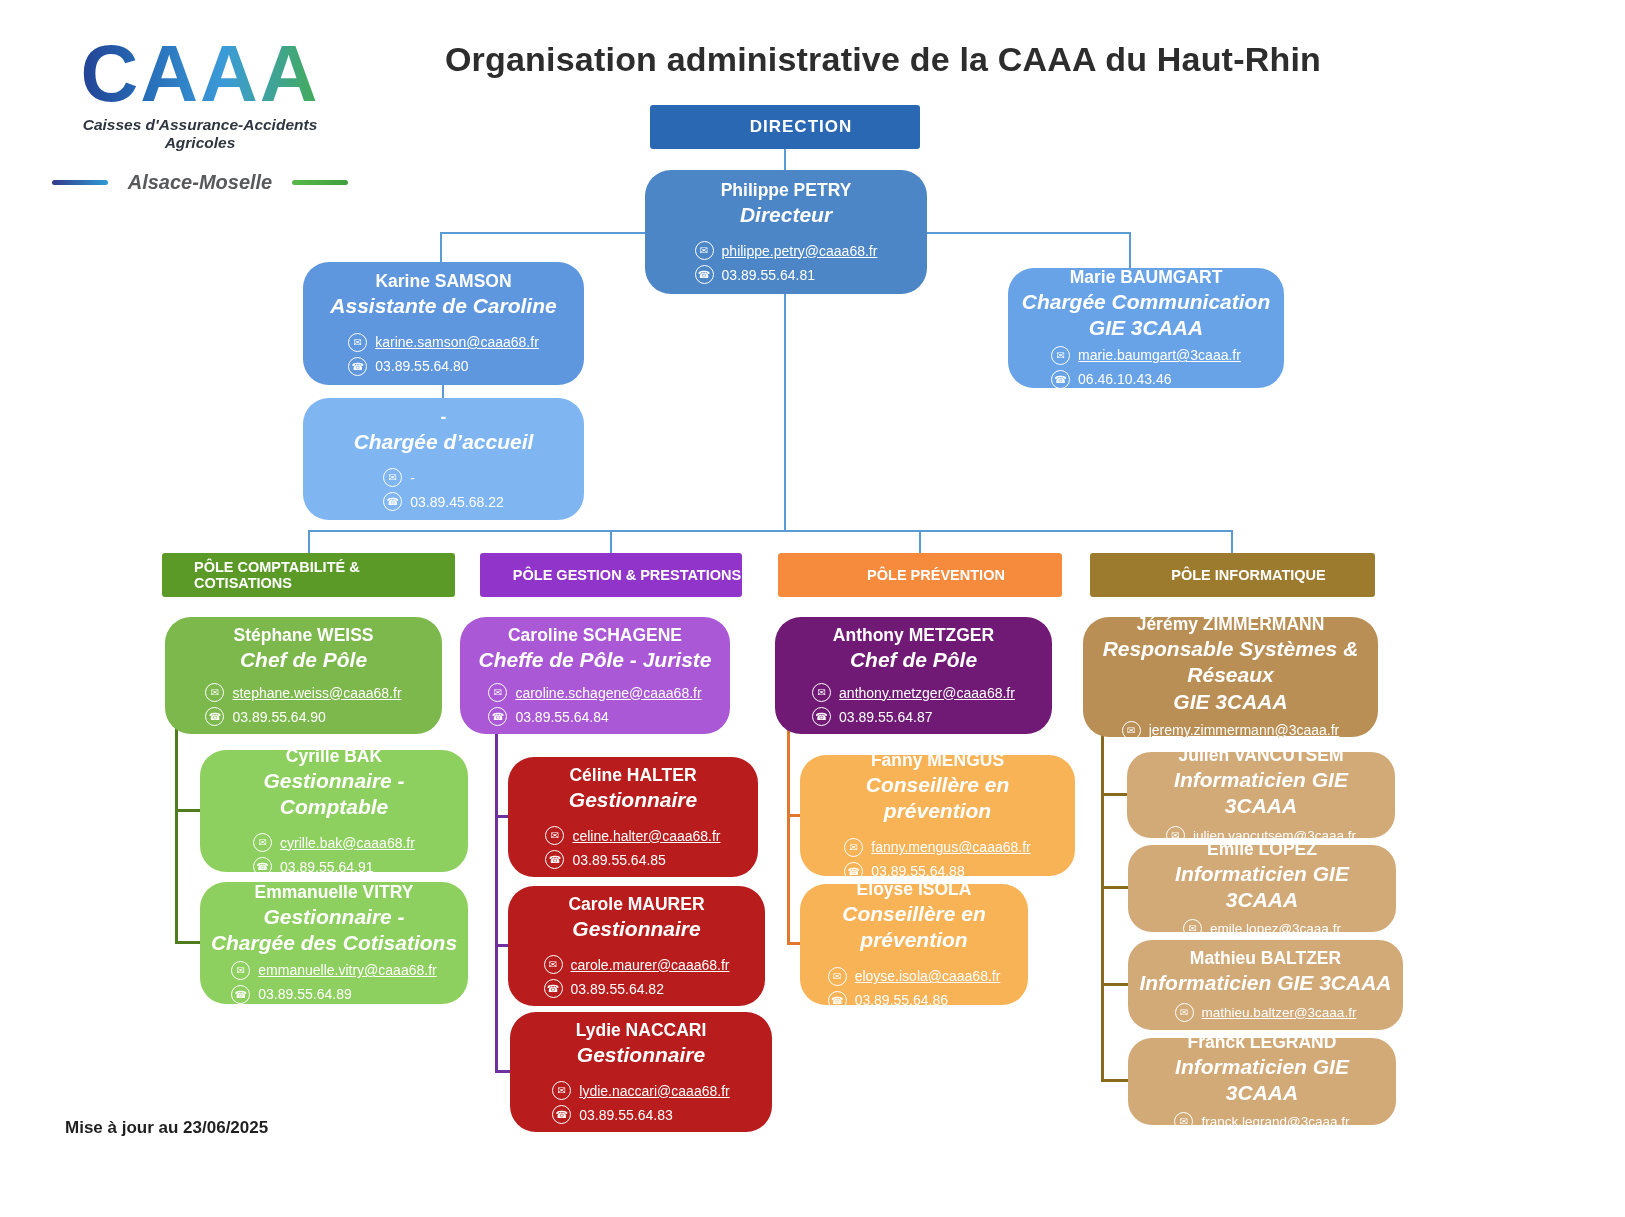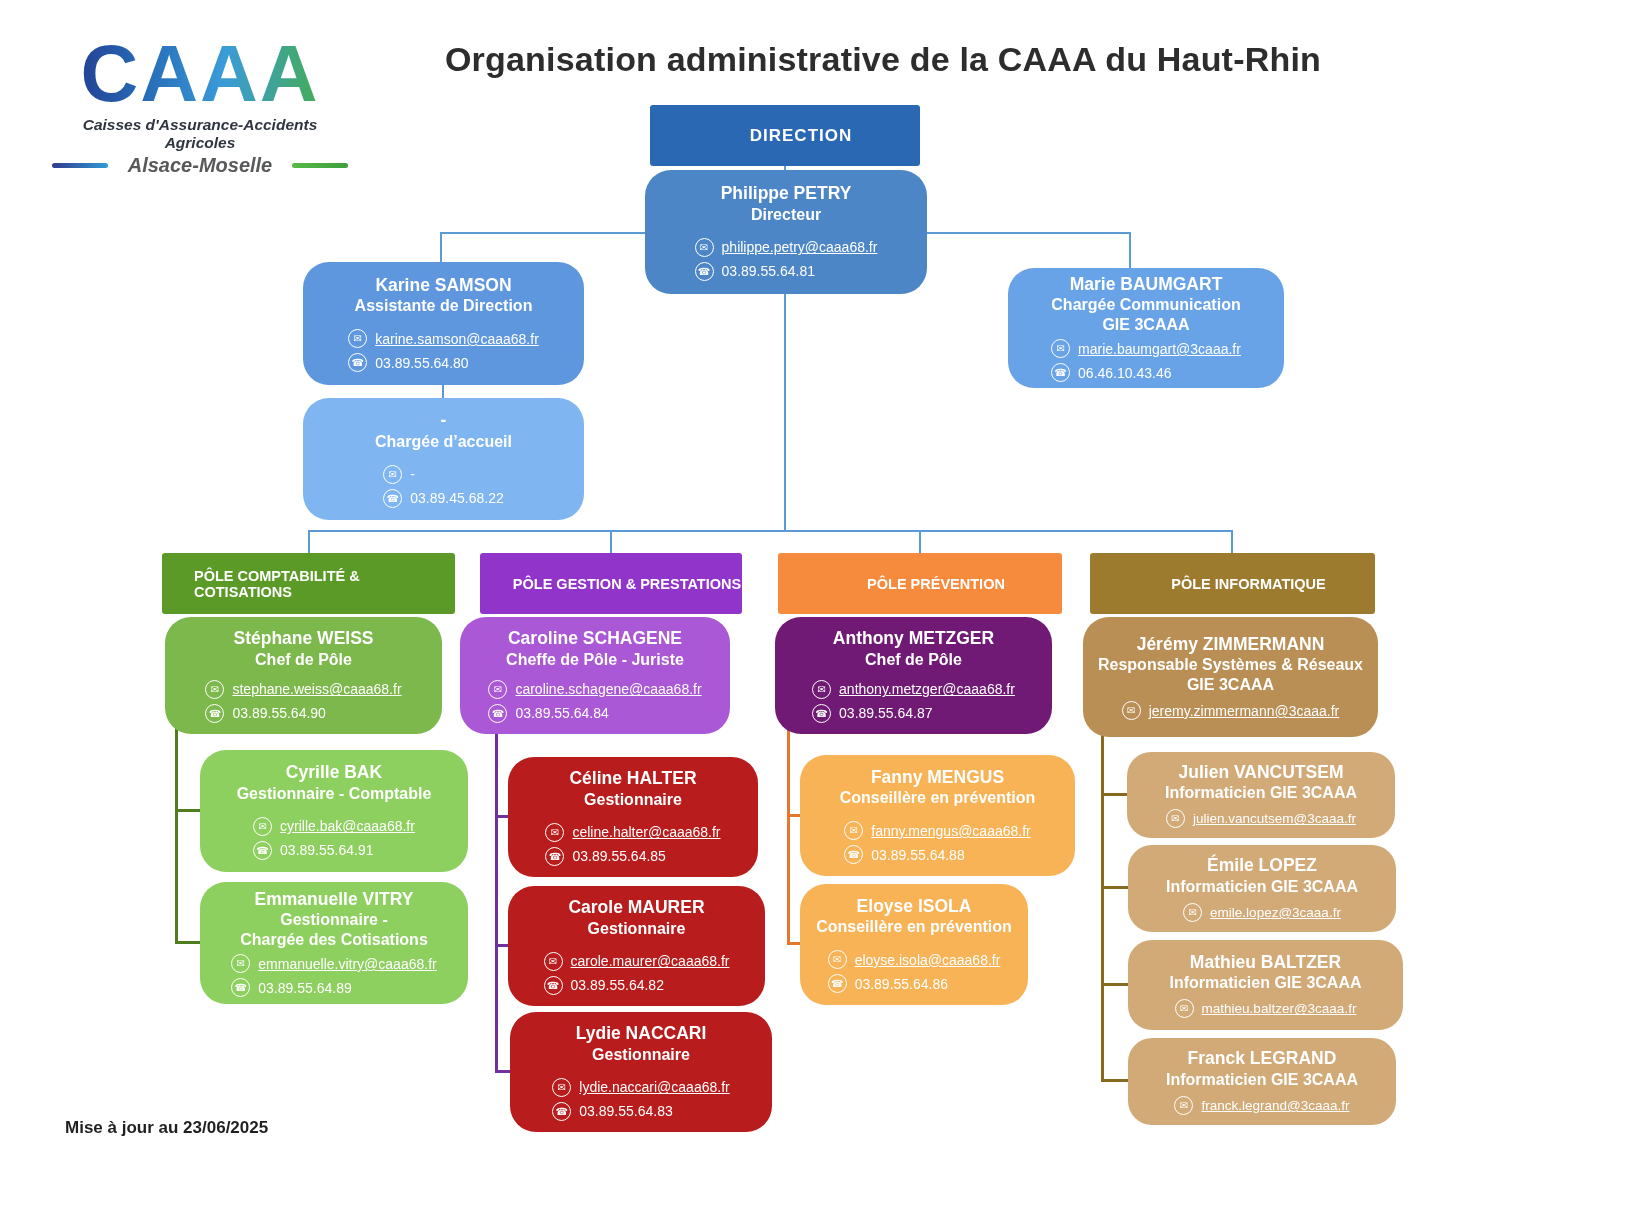--- a/index.html
+++ b/index.html
@@ -9,47 +9,47 @@
 
   
   .logo { position:absolute; left:50px; top:34px; width:300px; text-align:center; }
   .logo-acronym {
     font-size:80px; font-weight:bold; line-height:1.0; letter-spacing:2px;
     background:linear-gradient(90deg,#232e83 0%,#2569b5 30%,#3b9bd9 58%,#44ad4e 92%);
     -webkit-background-clip:text; background-clip:text;
     color:transparent; -webkit-text-fill-color:transparent;
   }
   .logo-sub { font-size:15.5px; font-style:italic; font-weight:bold; color:#2f3640; margin-top:2px; }
-  .logo-region { display:flex; align-items:center; justify-content:center; gap:20px; margin-top:2px; }
+  .logo-region { display:flex; align-items:center; justify-content:center; gap:20px; margin-top:19px; }
   .logo-bar { width:56px; height:5px; border-radius:3px; }
   .logo-bar.left  { background:linear-gradient(90deg,#333a8c,#2e9bd6); }
   .logo-bar.right { background:linear-gradient(90deg,#57b948,#3f9e3f); }
   .logo-region-label { font-size:20px; font-weight:bold; font-style:italic; color:#58595b; }
 
   .page-title { position:absolute; left:398px; top:40px; width:970px; text-align:center;
     font-size:34px; font-weight:bold; color:#2d2d2d; letter-spacing:0.2px; }
 
   .footer-note { position:absolute; left:65px; top:1118px; font-size:17px; font-weight:bold; color:#1f1f1f; }
 
   
-  .banner { position:absolute; height:61px; border-radius:3px; color:#fff; font-weight:bold;
+  .banner { position:absolute; height:44px; border-radius:3px; color:#fff; font-weight:bold;
     display:flex; align-items:center; justify-content:center; z-index:2;padding-left:32px; }
   .banner.direction { background:#2b68b4; font-size:17px; letter-spacing:1px; }
   .banner.green  { background:#5c9a28; font-size:14.5px; }
   .banner.purple { background:#9135ca; font-size:14.5px; }
   .banner.orange { background:#f68a3d; font-size:14.5px; }
   .banner.brown  { background:#9c7b2f; font-size:14.5px; }
 
   
   .card { position:absolute; border-radius:26px; color:#fff; z-index:2;
     display:flex; flex-direction:column; align-items:center; justify-content:center;
     text-align:center; padding:17px 10px; }
   .card.compact { border-radius:24px; }
   .name { font-size:17.5px; font-weight:bold; line-height:1.25; }
-  .role { font-size:16px; font-weight:bold; line-height:1.25; white-space:pre-line; }
+  .role { font-size:21px; font-weight:bold; font-style:italic; line-height:1.25; white-space:pre-line; }
   .contacts { display:inline-block; text-align:left; margin-top:13px; }
   .compact .contacts { margin-top:6px; }
   .contact-row { display:flex; align-items:center; gap:8px; margin-top:5px; font-size:14px; }
   .contact-row:first-child { margin-top:0; }
   .cicon { width:19px; height:19px; border:1.5px solid #fff; border-radius:50%;
     display:flex; align-items:center; justify-content:center; flex:none;
     font-size:10px; font-family:"DejaVu Sans",sans-serif; }
   .email { text-decoration:underline; }
 
   .c-director { background:#4c86c6; }
@@ -133,21 +133,21 @@
         </div>
       <div class="contact-row">
           <span class="cicon">☎</span>
           <span>03.89.55.64.81</span>
         </div>
     </div>
   </div>
 
   <div class="card c-assistant" style="left:303px;top:262px;width:281px;height:123px">
     <div class="name">Karine SAMSON</div>
-    <div class="role">Assistante de Direction</div>
+    <div class="role">Assistante de Caroline</div>
     <div class="contacts">
       <div class="contact-row">
           <span class="cicon">✉</span>
           <span class="email">karine.samson@caaa68.fr</span>
         </div>
       <div class="contact-row">
           <span class="cicon">☎</span>
           <span>03.89.55.64.80</span>
         </div>
     </div>

